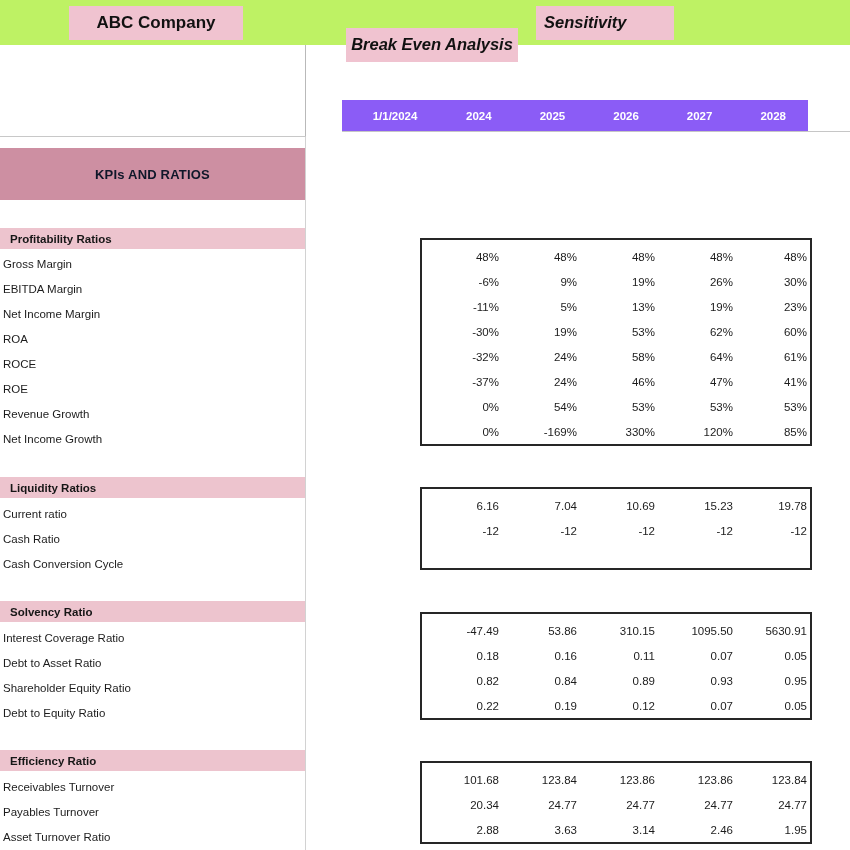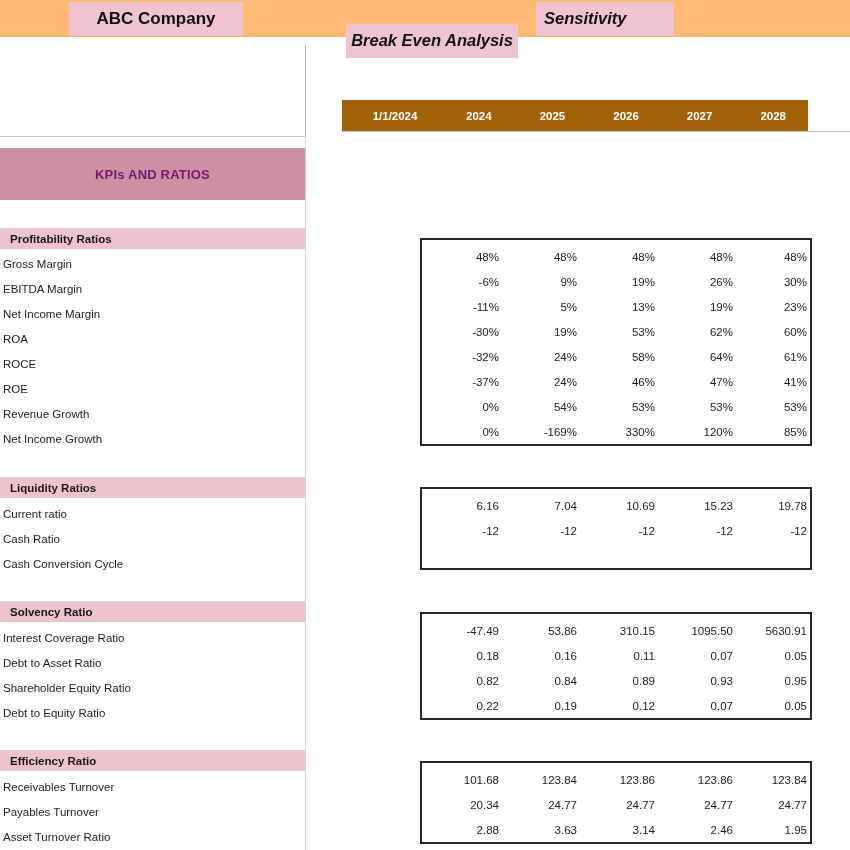--- a/index.html
+++ b/index.html
@@ -14,22 +14,22 @@
     overflow: hidden;
     position: relative;
   }
 
   
   .topbar {
     position: absolute;
     left: 0;
     top: 0;
     width: 850px;
-    height: 37px;
-    background: #fdba74;
+    height: 45px;
+    background: #bef264;
     display: flex;
     align-items: center;
   }
   .tab {
     height: 34px;
     display: flex;
     align-items: center;
     justify-content: center;
     background: #f0c3d0;
     color: #111111;
@@ -98,21 +98,21 @@
     background: #c6c6c6;
   }
 
   
   .date-band {
     position: absolute;
     left: 342px;
     top: 100px;
     width: 466px;
     height: 31px;
-    background: #a16207;
+    background: #8b5cf6;
     display: flex;
     align-items: center;
   }
   .date-cell {
     color: #ffffff;
     font-size: 11.5px;
     font-weight: bold;
     text-align: center;
   }
   .date-cell.c0 { width: 100px; margin-left: 6px; }
@@ -126,21 +126,21 @@
   .kpi-title {
     position: absolute;
     left: 0px;
     top: 148px;
     width: 305px;
     height: 52px;
     background: #cd8fa2;
     display: flex;
     align-items: center;
     justify-content: center;
-    color: #701a75;
+    color: #0f172a;
     font-size: 13px;
     font-weight: bold;
     letter-spacing: 0.2px;
   }
 
   .sec-head {
     position: absolute;
     left: 0px;
     width: 305px;
     height: 21px;

